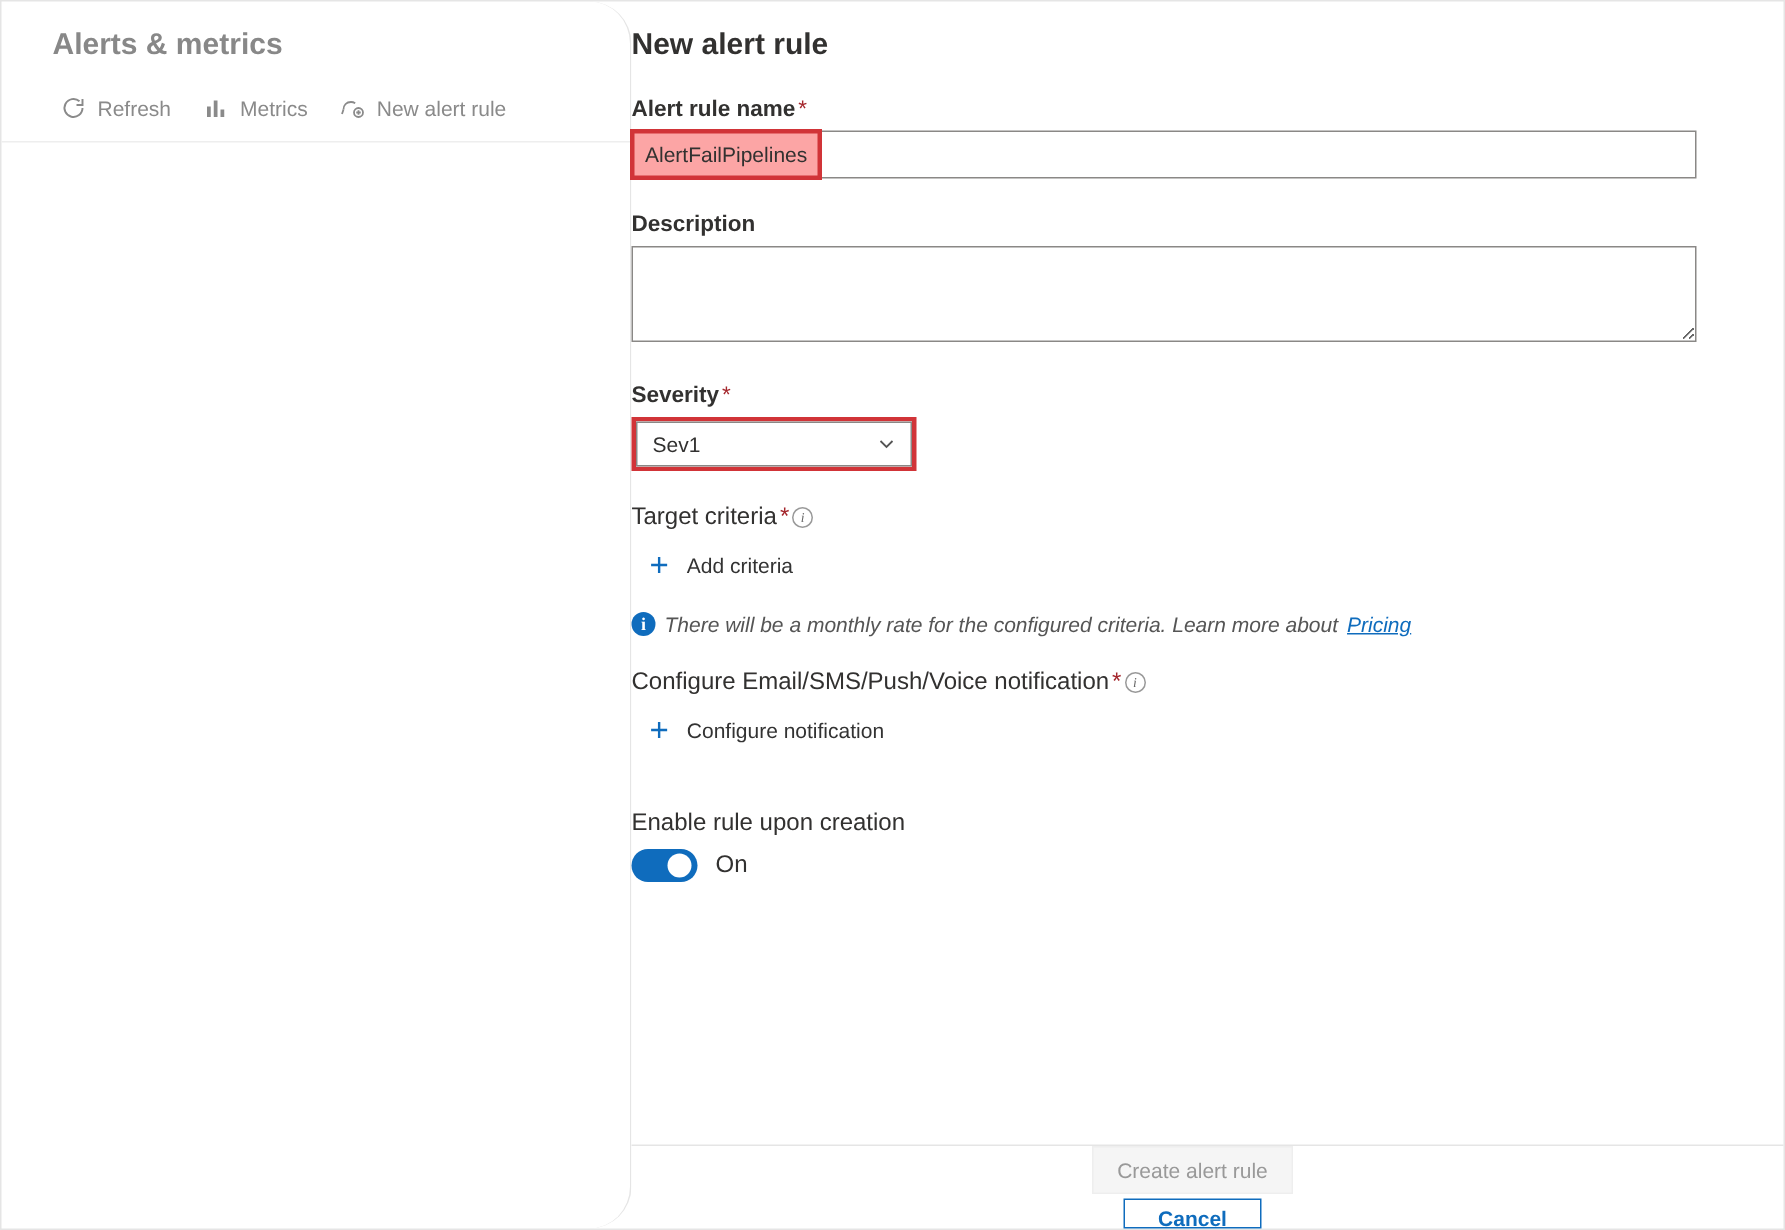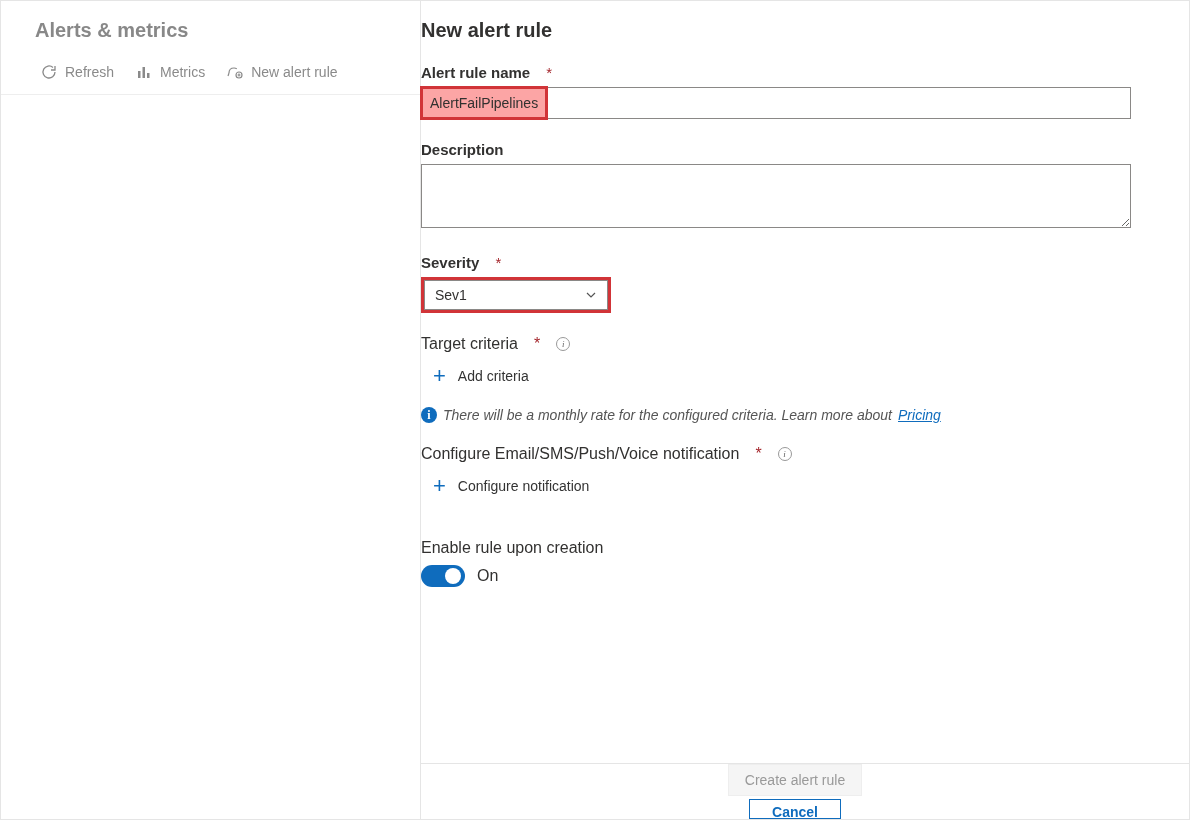--- a/index.html
+++ b/index.html
@@ -1,26 +1,26 @@
 <!DOCTYPE html>
 <html><head>
 <meta charset="utf-8">
 <style>
   * { box-sizing: border-box; }
   html, body { margin:0; padding:0; font-family:"Segoe UI", -apple-system, BlinkMacSystemFont, sans-serif; color:#323130; background:#fff; }
   .app { width:1190px; height:820px; display:flex; border:1px solid #e5e5e5; }
-  .sidebar { width:420px; border-right:1px solid #e5e5e5; }
+  .sidebar { width:420px; border-right:1px solid #e5e5e5;border-radius:28px; }
   .sidebar h2 { font-size:20px; font-weight:600; color:#888; margin:18px 0 18px 34px; }
   .side-toolbar { display:flex; align-items:center; gap:22px; padding:4px 0 14px 40px; border-bottom:1px solid #eee; }
   .side-btn { display:flex; align-items:center; gap:8px; font-size:14px; color:#8a8a8a; cursor:pointer; }
   .side-btn svg { width:16px; height:16px; }
   .main { flex:1; display:flex; flex-direction:column; }
   .content { flex:1; padding:18px 20px 0 0; position:relative; }
   h1 { font-size:20px; font-weight:600; margin:0 0 22px 0; }
-  .lbl { font-size:15px; font-weight:600; margin-bottom:6px; display:flex; align-items:center; gap:16px; }
+  .lbl { font-size:15px; font-weight:600; margin-bottom:6px; display:flex; align-items:center; gap:2px; }
   .req { color:#a4262c; font-weight:400; }
   .info-circ { width:14px; height:14px; border:1px solid #999; border-radius:50%; display:inline-flex; align-items:center; justify-content:center; font-size:9px; color:#666; font-style:italic; font-family:serif; }
   .name-wrap { display:flex; align-items:stretch; width:710px; border:1px solid #8a8886; }
   .name-wrap .hl { border:3px solid #d13438; padding:3px 7px; font-size:14px; line-height:22px; background:#fca5a5; margin:-2px; z-index:2; }
   .name-wrap .rest { flex:1; }
   textarea.desc { width:710px; height:64px; border:1px solid #8a8886; resize:both; font-family:inherit; font-size:14px; padding:6px; }
   .sev-wrap { display:inline-block; border:3px solid #d13438; }
   .sev-select { width:184px; height:30px; border:1px solid #8a8886; background:#fff; display:flex; align-items:center; justify-content:space-between; padding:0 10px; font-size:14px; cursor:pointer;text-align:right; }
   .sev-select svg { width:12px; height:12px; }
   .field { margin-bottom:22px; }

